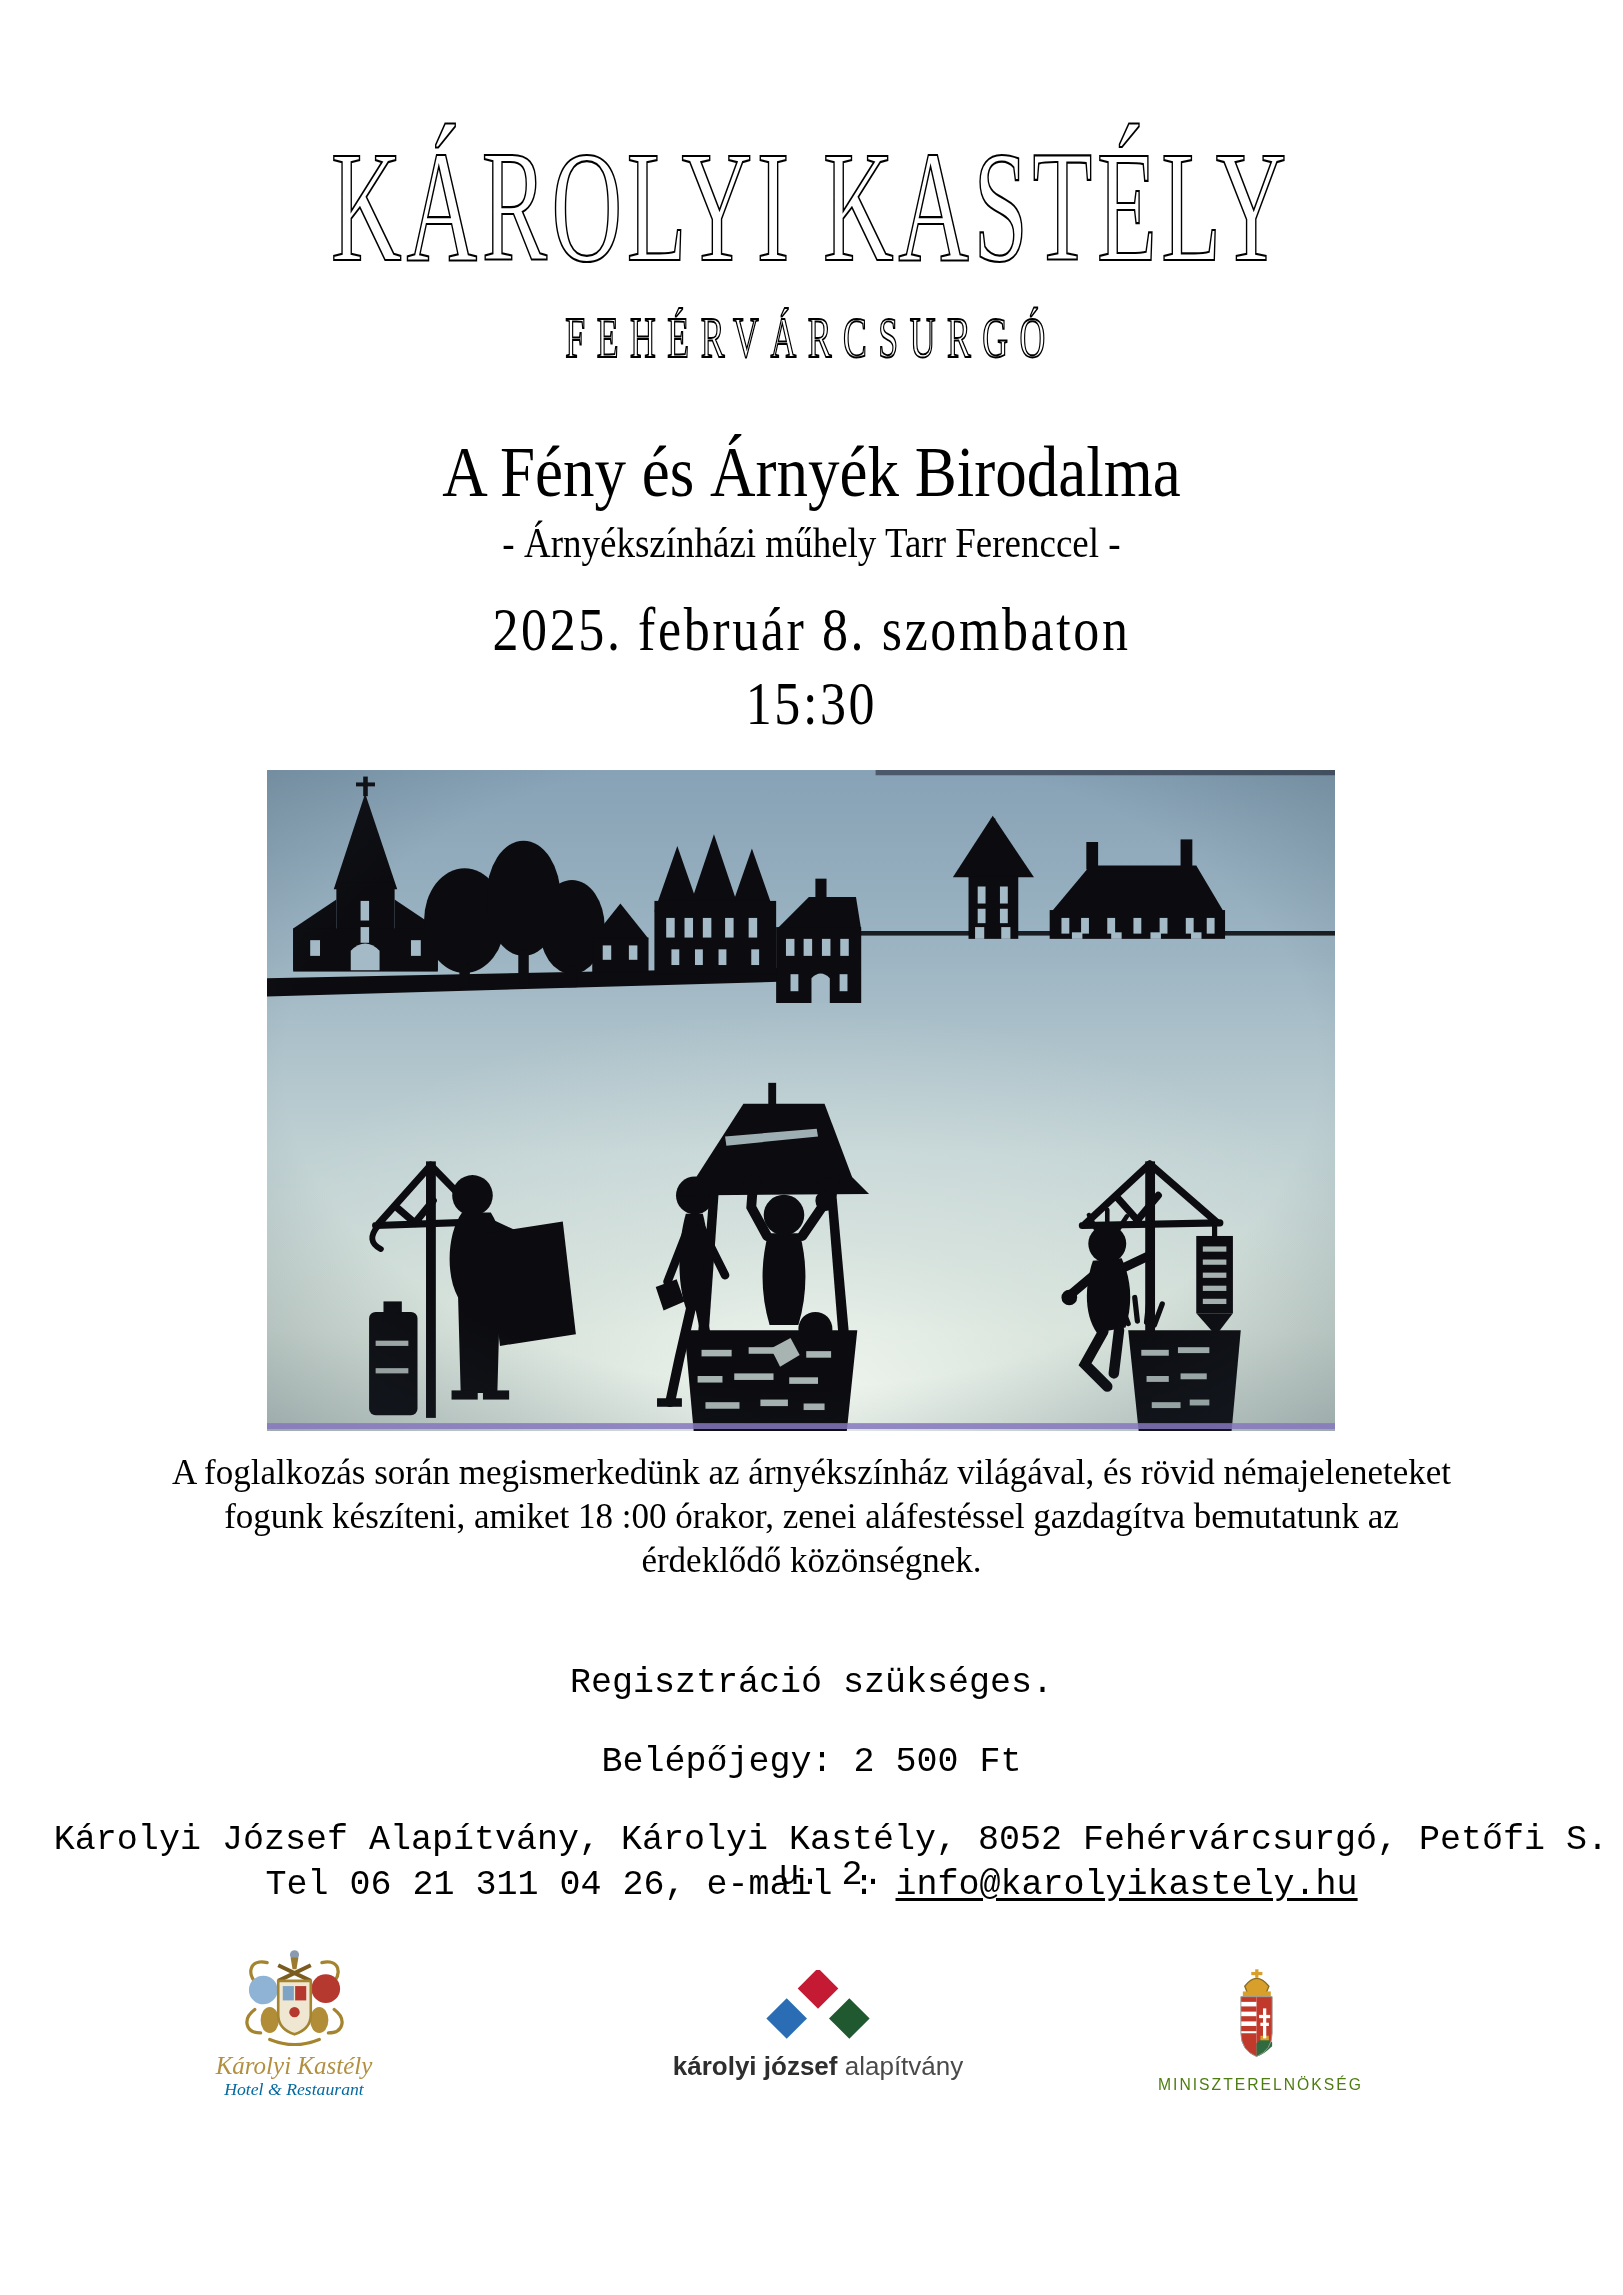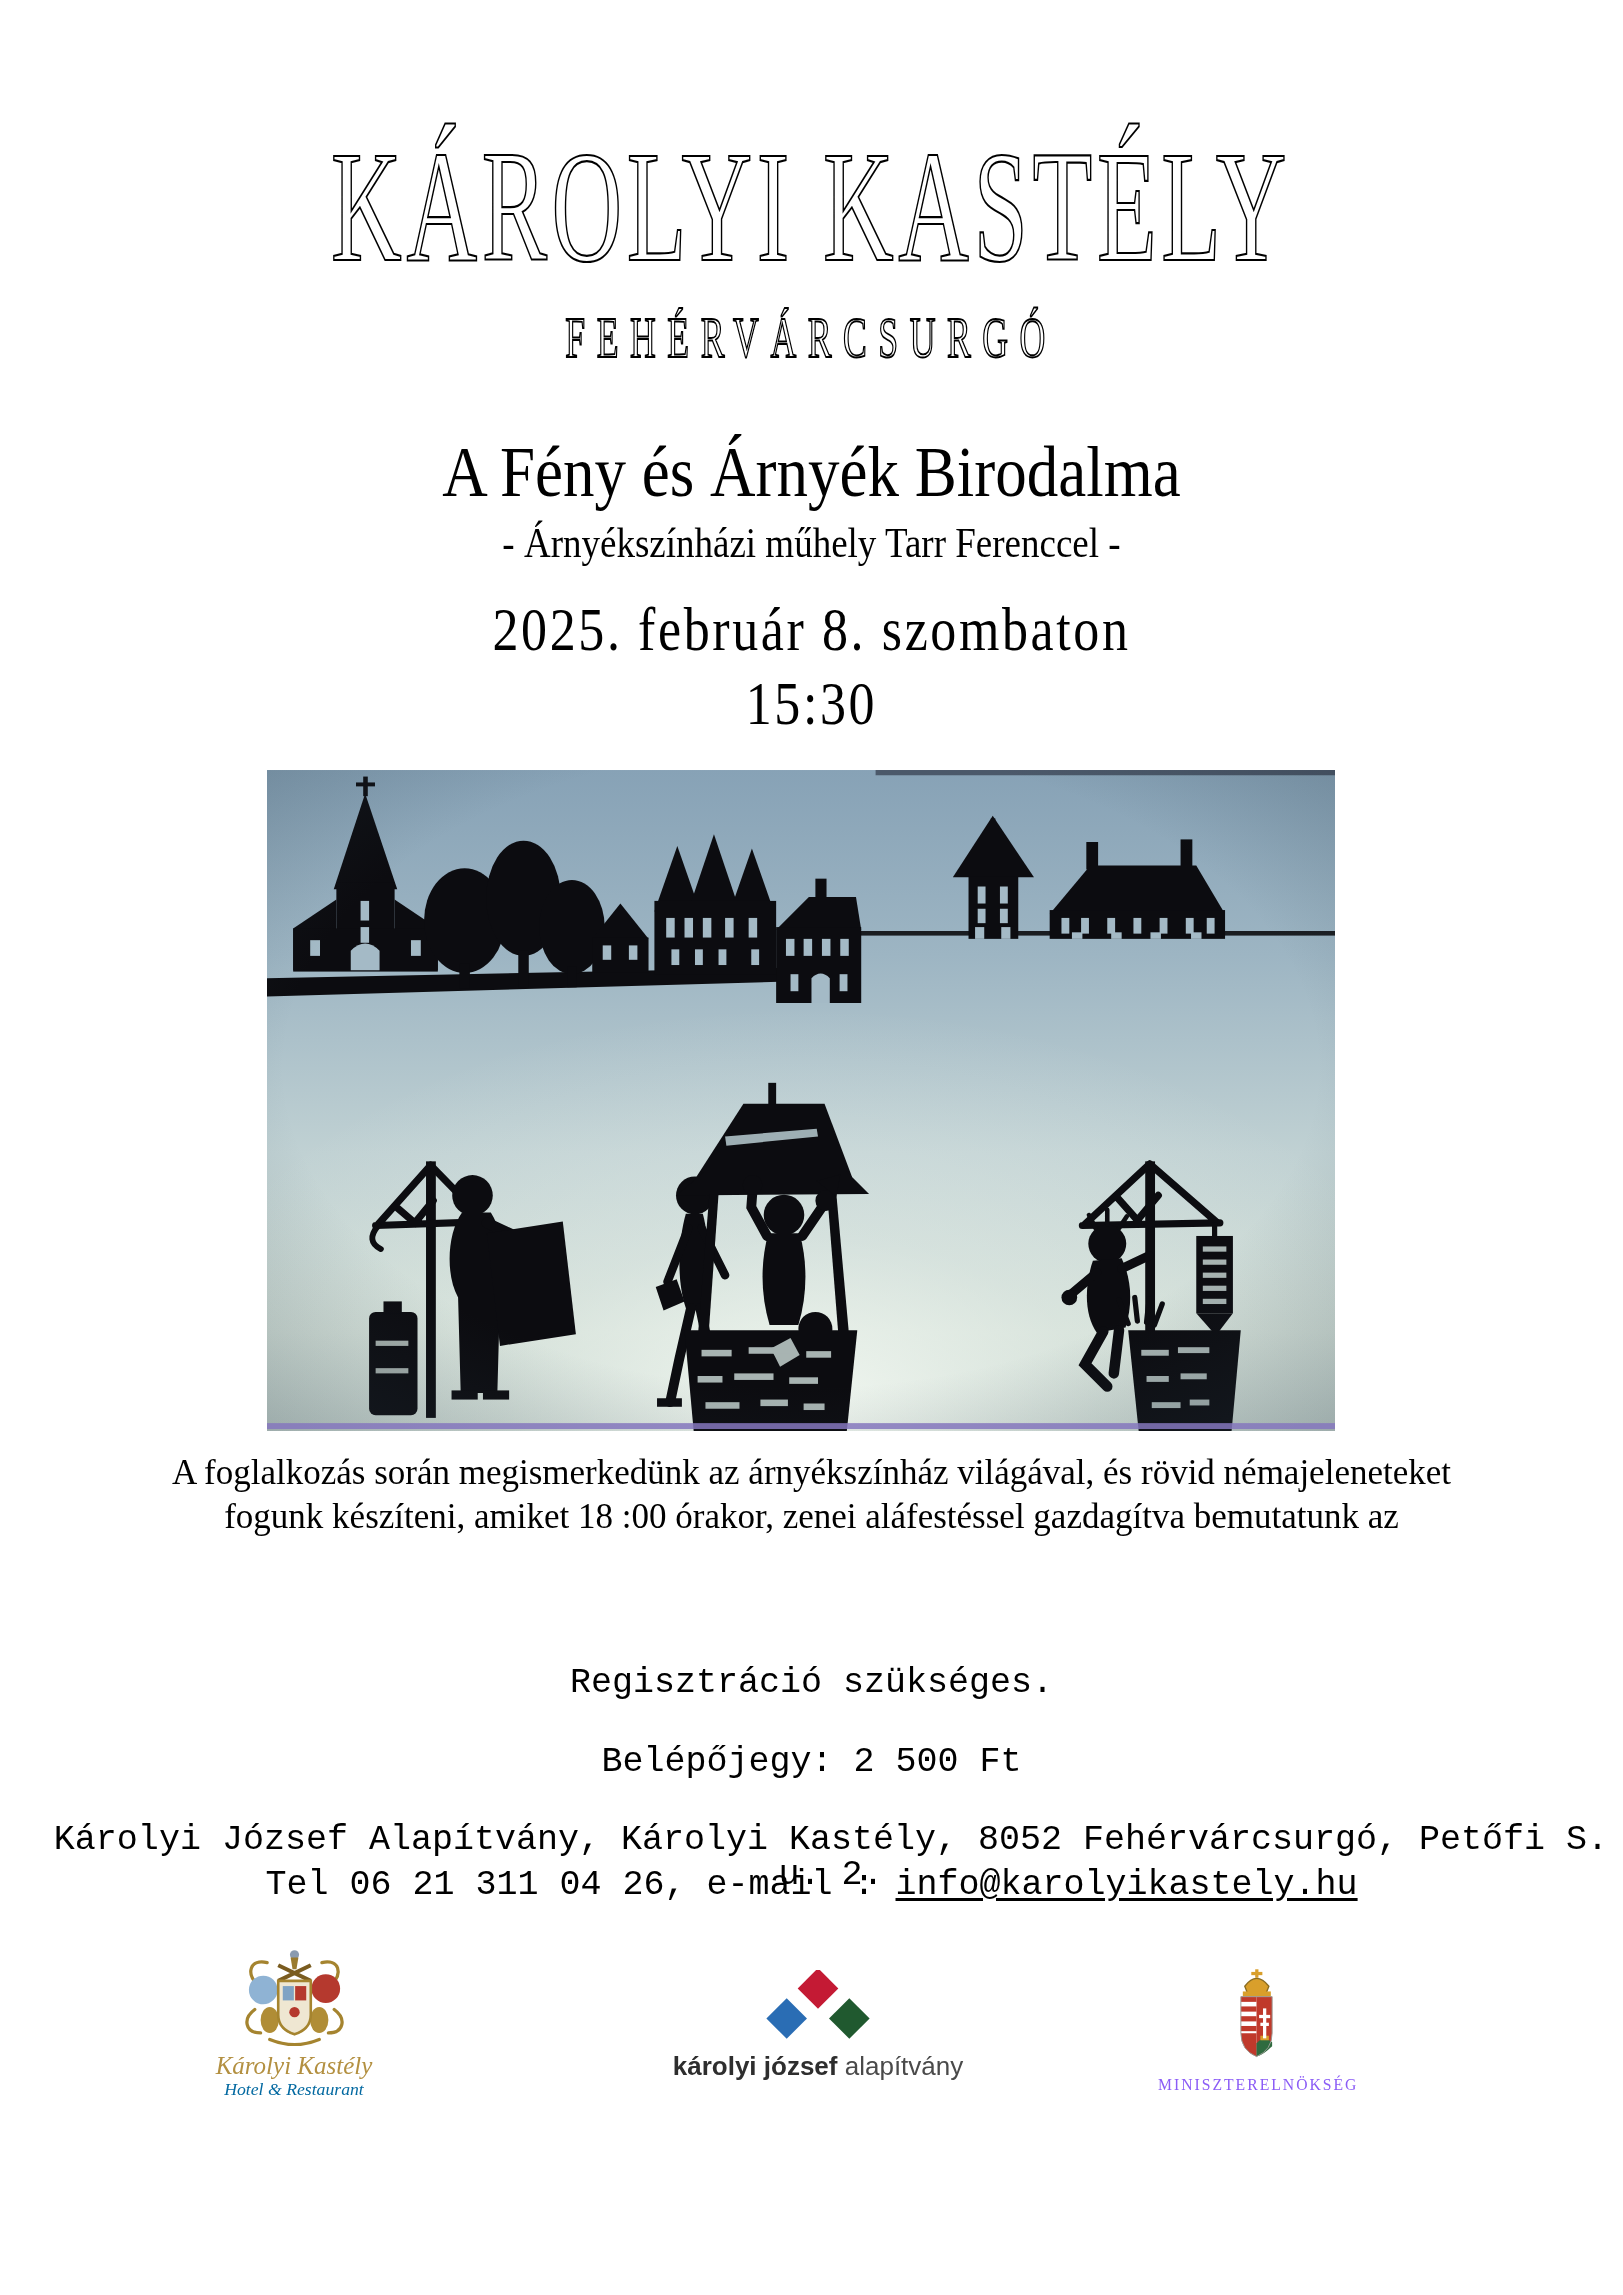--- a/index.html
+++ b/index.html
@@ -18,21 +18,21 @@
   .reg{top:1666px;} .ticket{top:1745px;} .addr{top:1823px;padding-left:39px;} .tel{top:1868px;}
   .email-link{text-decoration:underline;text-underline-offset:3.9px;color:#000;cursor:pointer;}
   .logo-box{position:absolute;text-align:center;}
   .crest-box{left:196px;top:1947px;width:196px;}
   .crest-text{font-style:italic;color:#b39041;font-size:25px;line-height:1.1;margin-top:3.9px;}
   .crest-text2{font-style:italic;color:#0369a1;font-size:17.7px;line-height:1.15;}
   .alap-box{left:648px;top:1970px;width:340px;}
   .alap-text{font-size:26px;color:#4a4a4a;margin-top:2.6px;}
   .alap-text b{color:#2e2e2e;}
   .min-box{left:1158px;top:1968px;width:196px;}
-  .min-text{font-size:15.7px;letter-spacing:2px;color:#8b5cf6;margin-top:6.5px;font-family:Liberation Serif, serif;}
+  .min-text{font-size:15.7px;letter-spacing:2px;color:#4d7c0f;margin-top:6.5px;font-family:Liberation Sans, sans-serif;}
   .bet-box{left:1364px;top:1989px;width:151px;}
   .bet-text1{font-size:11.8px;letter-spacing:1.3px;color:#565656;margin-top:5.2px;font-family:"Liberation Serif",serif;}
   .bet-text2{font-size:9.2px;letter-spacing:0.7px;color:#6a6a68;margin-top:1.3px;font-family:"Liberation Serif",serif;}
 </style>
 </head>
 <body>
 
 <div class="page">
 
   <svg width="1623" height="406" style="position:absolute;top:0;left:0" viewBox="0 0 2481 620">
@@ -236,20 +236,21 @@
 
       <rect width="1632" height="1010" fill="url(#vig)"></rect>
       <rect x="930" y="0" width="702" height="8" fill="#10101e" opacity="0.5"></rect>
       <rect x="0" y="998" width="1632" height="9" fill="#8577bd" opacity="0.85"></rect>
     </svg>
   </div>
 
   <div class="abs desc serif">
     <div>A foglalkozás során megismerkedünk az árnyékszínház világával, és rövid némajeleneteket</div>
     <div>fogunk készíteni, amiket 18 :00 órakor, zenei aláfestéssel gazdagítva bemutatunk az</div>
+    <div>érdeklődő közönségnek.</div>
   </div>
 
   <div class="abs one-line reg serif">Regisztráció szükséges.</div>
   <div class="abs one-line ticket serif">Belépőjegy: 2 500 Ft</div>
   <div class="abs one-line addr serif">Károlyi József Alapítvány, Károlyi Kastély, 8052 Fehérvárcsurgó, Petőfi S. u. 2.</div>
   <div class="abs one-line tel serif">
     <span>Tel 06 21 311 04 26, e-mail : </span><span class="email-link">info@karolyikastely.hu</span>
   </div>
 
   <div class="logo-box crest-box">

